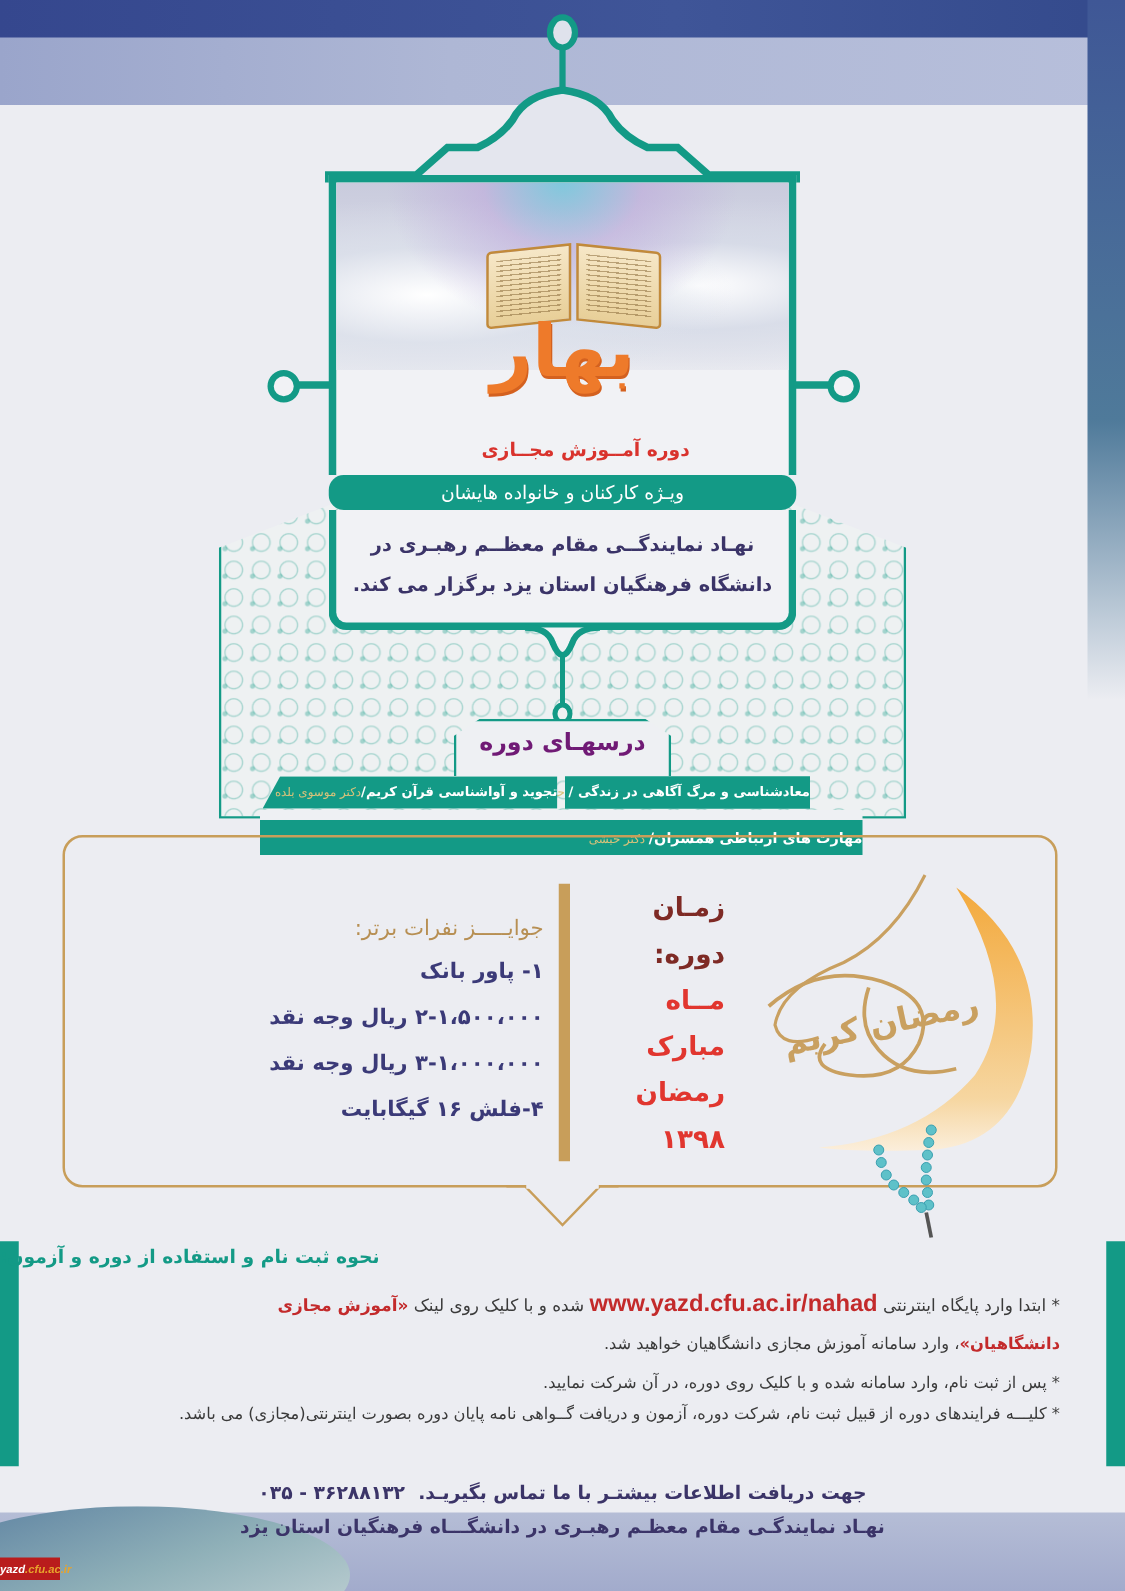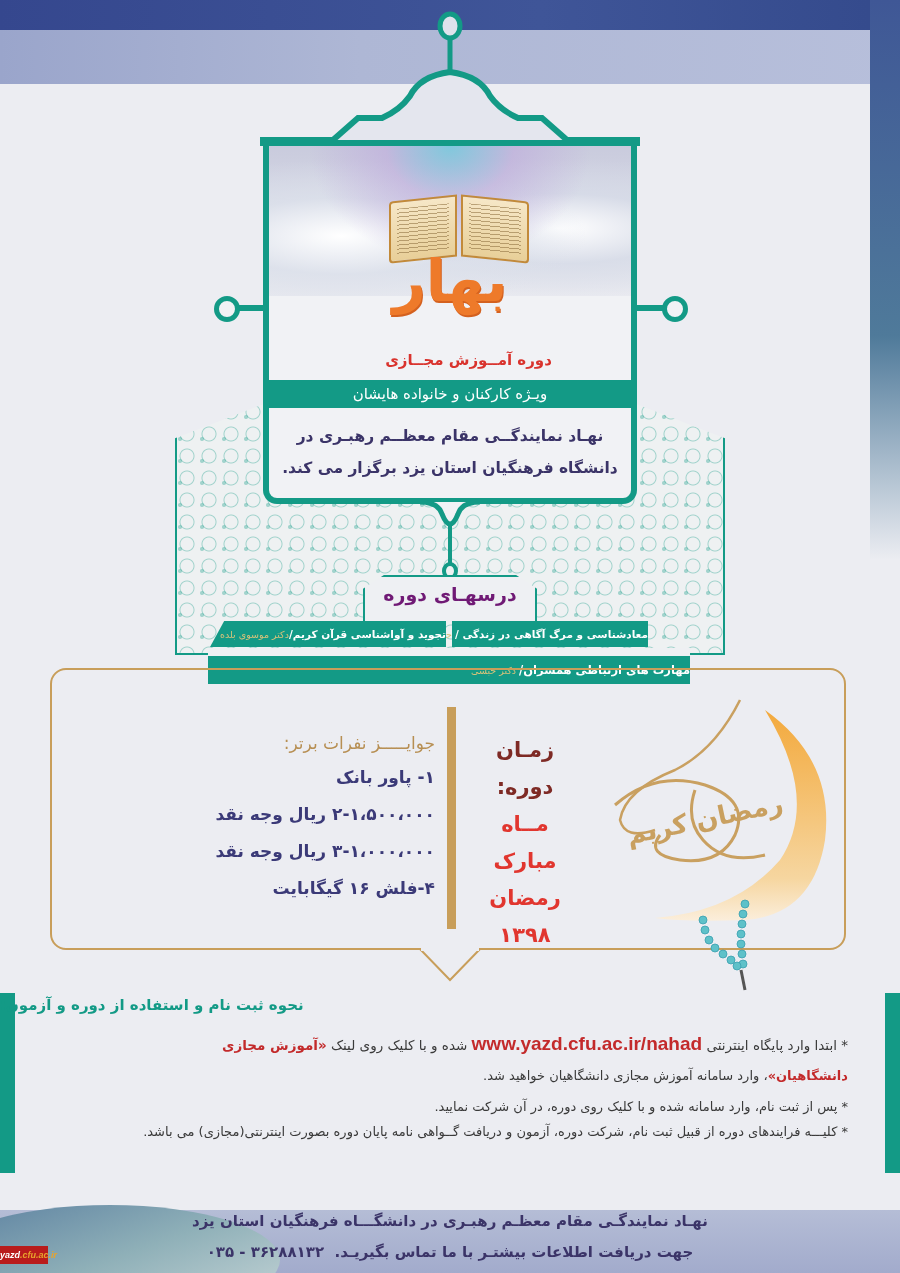--- a/index.html
+++ b/index.html
@@ -45,21 +45,21 @@
   }
   .subtitle-course {
     position: absolute; left: 0; right: 0; top: 205px; text-align: center;
     font-weight: bold; font-size: 15px; color: #d9332d; padding-left: 37px;
   }
   .side-knob { position: absolute; width: 26px; height: 26px; border-radius: 50%; border: 5px solid #139a86; background: #f1f2f5; }
   .side-arm { position: absolute; height: 6px; background: #139a86; }
   .special-band {
     position: absolute; left: 263px; top: 380px; width: 374px; height: 28px;
     background: #139a86; color: #fff; text-align: center;
-    font-size: 15px; line-height: 28px;
+    font-size: 15px; line-height: 28px; border-radius: 12px;
   }
   .info-card {
     position: absolute; left: 263px; top: 408px; width: 374px; height: 96px;
     background: #f1f2f5; border: 6px solid #139a86; border-top: none;
     border-radius: 0 0 14px 14px;
     text-align: center; padding-top: 12px;
   }
   .info-card p { font-weight: bold; font-size: 15.5px; line-height: 32px; color: #3b3468; }
   .info-tail { position: absolute; left: 420px; top: 498px; width: 60px; height: 30px; }
 
@@ -92,21 +92,21 @@
   
   .info-box {
     position: absolute; left: 50px; top: 668px; width: 796px; height: 282px;
     border: 2px solid #c89e5a; border-radius: 16px; background: transparent;
   }
   .info-box-notch { position: absolute; left: 405px; top: 948px; width: 90px; height: 36px; }
   .divider-gold { position: absolute; left: 447px; top: 707px; width: 9px; height: 222px; background: #c89e5a; }
   .prizes { position: absolute; left: 150px; top: 727px; width: 285px; text-align: right; }
   .prizes .heading { font-weight: normal; font-size: 17px; color: #b78f53; line-height: 32px; }
   .prizes .item { font-weight: bold; font-size: 17px; color: #3b3a78; line-height: 37px; }
-  .period { position: absolute; left: 470px; top: 732px; width: 110px; text-align: center; }
+  .period { position: absolute; left: 470px; top: 708px; width: 110px; }
   .period .lbl { font-weight: bold; font-size: 21px; line-height: 37px; color: #7e2a25; letter-spacing: 3px; }
   .period .val { font-weight: bold; font-size: 21px; line-height: 37px; color: #e1362f; letter-spacing: 3px; }
   .ramadan-art { position: absolute; left: 585px; top: 690px; width: 270px; height: 310px; }
 
   
   .side-bar-l { position: absolute; left: 0; top: 993px; width: 15px; height: 180px; background: #139a86; }
   .side-bar-r { position: absolute; right: 0; top: 993px; width: 15px; height: 180px; background: #139a86; }
   .reg-title { position: absolute; left: 0; right: 0; top: 996px; text-align: left; font-weight: bold; font-size: 15px; color: #139a86; }
   .reg-text { position: absolute; left: 40px; width: 808px; text-align: right; font-size: 13.5px; color: #3a3a3a; line-height: 27px; }
   .reg-line1 { top: 1030px; }
@@ -119,21 +119,21 @@
   
   .footer-bg {
     position: absolute; left: 0; top: 1210px; width: 900px; height: 63px;
     background: linear-gradient(180deg,#b5bdd6,#a2abcc);
   }
   .footer-swoosh {
     position: absolute; left: -60px; top: 1205px; width: 340px; height: 110px; border-radius: 50%;
     background: linear-gradient(160deg,#5a7fa0,#8fb0b8 50%,#c9d7d9);
     clip-path: inset(0 0 0 0);
   }
-  .contact { position: absolute; left: 0; right: 0; top: 1243px; text-align: center; font-weight: bold; font-size: 15px; color: #3b3468; }
+  .contact { position: absolute; left: 0; right: 0; top: 1185px; text-align: center; font-weight: bold; font-size: 15px; color: #3b3468; }
   .footer-org { position: absolute; left: 0; right: 0; top: 1212px; text-align: center; font-weight: bold; font-size: 15px; color: #3b3468; }
   .site-badge {
     position: absolute; left: 0; top: 1246px; width: 48px; height: 18px; background: #b91c1c;
     font-family: "Liberation Sans", sans-serif; font-style: italic; font-weight: bold; font-size: 9px; line-height: 18px; text-align: center; direction: ltr;
   }
   .site-badge .a { color: #ffffff; }
   .site-badge .b { color: #e8a42c; }
 </style>
 </head>
 <body>

